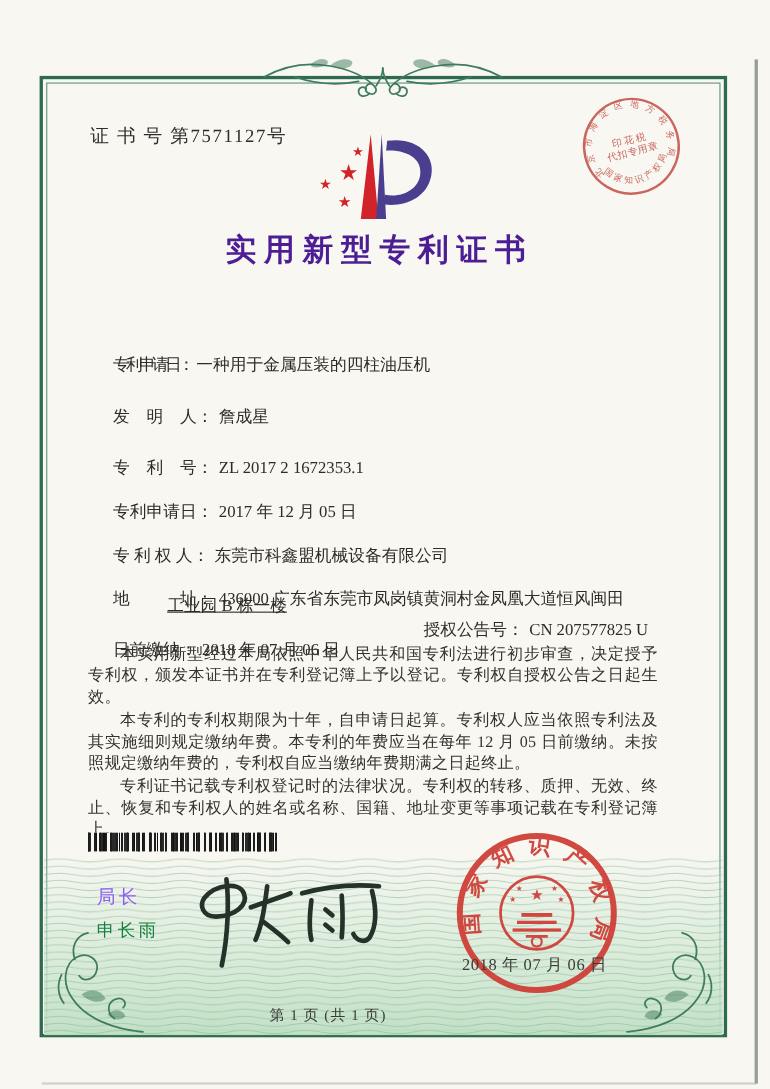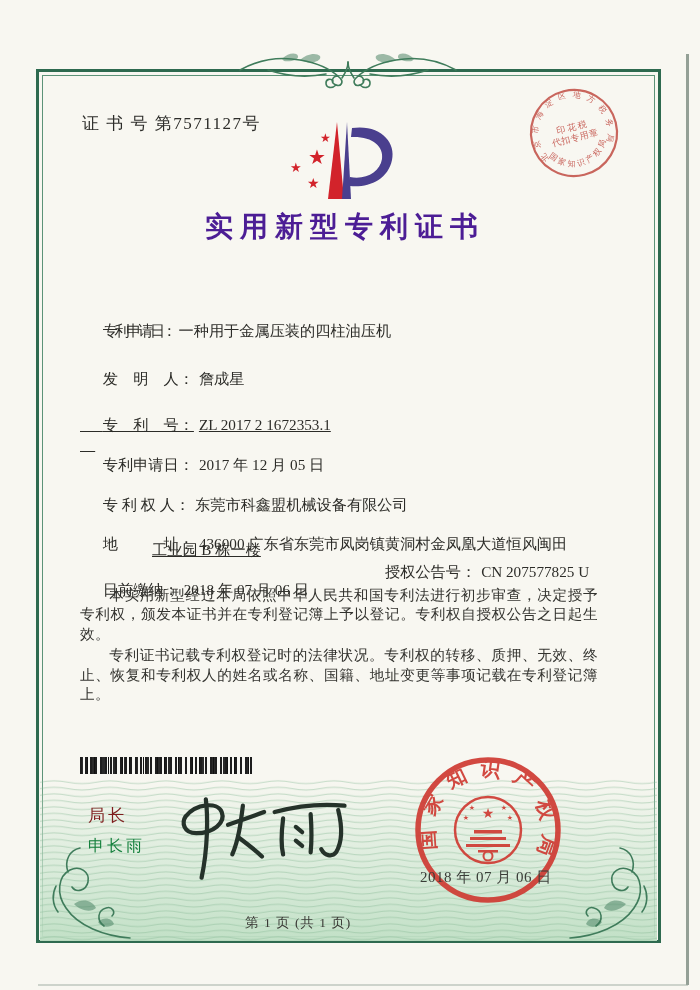--- a/index.html
+++ b/index.html
@@ -29,36 +29,36 @@
   .sipo-logo{position:absolute;left:280px;top:106px;width:130px;height:102px;}
 
   .title{position:absolute;left:0;top:208px;width:690px;margin:0;text-align:center;
          font-size:28px;font-weight:700;letter-spacing:7px;color:#4c1d95;}
 
   .fields{position:absolute;left:80px;top:0;width:540px;font-size:15.2px;color:#2c2c28;}
   .fields .row{position:absolute;left:0;white-space:pre;}
   .fields .lbl{white-space:pre;}
   .fields .val{margin-left:5px;}
   .squeeze{display:inline-block;letter-spacing:-3.4px;}
-  .r1{top:303px;} .r2{top:351px;} .r3{top:397px;text-decoration:underline;} .r4{top:437px;}
+  .r1{top:303px;} .r2{top:351px;} .r3{top:397px;} .r4{top:437px;}
   .r5{top:477px;} .r6{top:516px;} .r7{top:562px;}
   .addr2{position:absolute;left:72px;top:540px;white-space:pre;text-decoration:underline;}
   .grant-no-group{position:absolute;left:305px;top:0;white-space:pre;}
 
   .paragraphs{position:absolute;left:80px;top:586px;width:518px;font-size:14.6px;line-height:19.4px;
               color:#33332f;text-align:justify;letter-spacing:.3px;}
   .paragraphs p{margin:0 0 2px 0;text-indent:2em;}
 
   .barcode{position:absolute;left:80px;top:757px;width:174px;height:17px;background-color:#f6f6f2;
       background-image:
         repeating-linear-gradient(90deg,#1d1d1d 0 2px,transparent 2px 5px),
         repeating-linear-gradient(90deg,#111 0 1px,transparent 1px 7px),
         repeating-linear-gradient(90deg,#2a2a2a 0 3px,transparent 3px 11px);}
 
-  .director-title{position:absolute;left:88px;top:804px;font-size:17px;letter-spacing:3px;color:#7f1d1d;}
+  .director-title{position:absolute;left:88px;top:804px;font-size:17px;letter-spacing:3px;color:#8b5cf6;}
   .director-name{position:absolute;left:88px;top:836px;font-size:16px;letter-spacing:3px;color:#15803d;}
   .signature{position:absolute;left:173px;top:793px;width:180px;height:90px;}
 
   .seal{position:absolute;left:404px;top:746px;width:168px;height:168px;opacity:.92;}
   .seal-date{position:absolute;left:420px;top:868px;font-size:15px;letter-spacing:.5px;color:#3a3d38;z-index:5;}
 
   .footer-page{position:absolute;left:245px;top:914px;width:150px;
                font-size:13.5px;letter-spacing:1px;color:#3a3a36;z-index:5;}
 
   .tax-stamp{position:absolute;left:525px;top:84px;width:98px;height:98px;opacity:.9;}
@@ -156,20 +156,21 @@
     </div>
     <div class="addr2">工业园 B 栋一楼</div>
     <div class="row r7">
       <span class="lbl">日前缴纳：</span><span class="val">2018 年 07 月 06 日</span>
       <span class="grant-no-group"><span class="lbl">授权公告号：</span><span class="val">CN 207577825 U</span></span>
     </div>
   </div>
 
   <div class="paragraphs">
     <p>本实用新型经过本局依照中华人民共和国专利法进行初步审查，决定授予专利权，颁发本证书并在专利登记簿上予以登记。专利权自授权公告之日起生效。</p>
+    <p>本专利的专利权期限为十年，自申请日起算。专利权人应当依照专利法及其实施细则规定缴纳年费。本专利的年费应当在每年 12 月 05 日前缴纳。未按照规定缴纳年费的，专利权自应当缴纳年费期满之日起终止。</p>
     <p>专利证书记载专利权登记时的法律状况。专利权的转移、质押、无效、终止、恢复和专利权人的姓名或名称、国籍、地址变更等事项记载在专利登记簿上。</p>
   </div>
 
   <div class="barcode"></div>
 
   <div class="director-title">局长</div>
   <div class="director-name">申长雨</div>
 
   <svg class="signature" viewBox="0 0 170 85">
     <g fill="none" stroke="#25322a" stroke-width="4" stroke-linecap="round">

